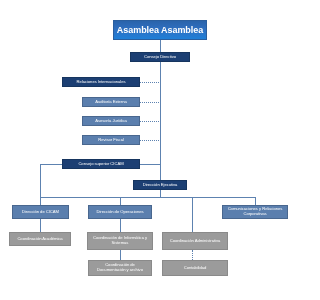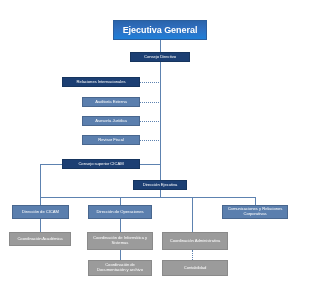--- a/index.html
+++ b/index.html
@@ -97,21 +97,21 @@
   <div class="line vline" style="left:255px; top:197px; height:8px;"></div>
 
   <div class="line vline" style="left:40px; top:219px; height:13px;"></div>
 
   <div class="line vline" style="left:120px; top:219px; height:13px;"></div>
 
   <div class="line vline" style="left:120px; top:250px; height:10px;"></div>
 
   <div class="dotted-v" style="left:192px; top:250px; height:10px;"></div>
 
-  <div class="node n-assembly" style="left:113px; top:20px; width:94px; height:20px; font-size:9px;">Ejecutiva General</div>
+  <div class="node n-assembly" style="left:113px; top:20px; width:94px; height:20px; font-size:9px;">Asamblea Asamblea</div>
 
   <div class="node n-navy" style="left:130px; top:52px; width:60px; height:10px; font-size:4.2px;">Consejo Directivo</div>
 
   <div class="node n-navy" style="left:62px; top:77px; width:78px; height:10px; font-size:4.2px;">Relaciones Internacionales</div>
 
   <div class="node n-steel" style="left:82px; top:97px; width:58px; height:10px; font-size:4.2px;">Auditoría Externa</div>
 
   <div class="node n-steel" style="left:82px; top:116px; width:58px; height:10px; font-size:4.2px;">Asesoría Jurídica</div>
 
   <div class="node n-steel" style="left:82px; top:135px; width:58px; height:10px; font-size:4.2px;">Revisor Fiscal</div>

